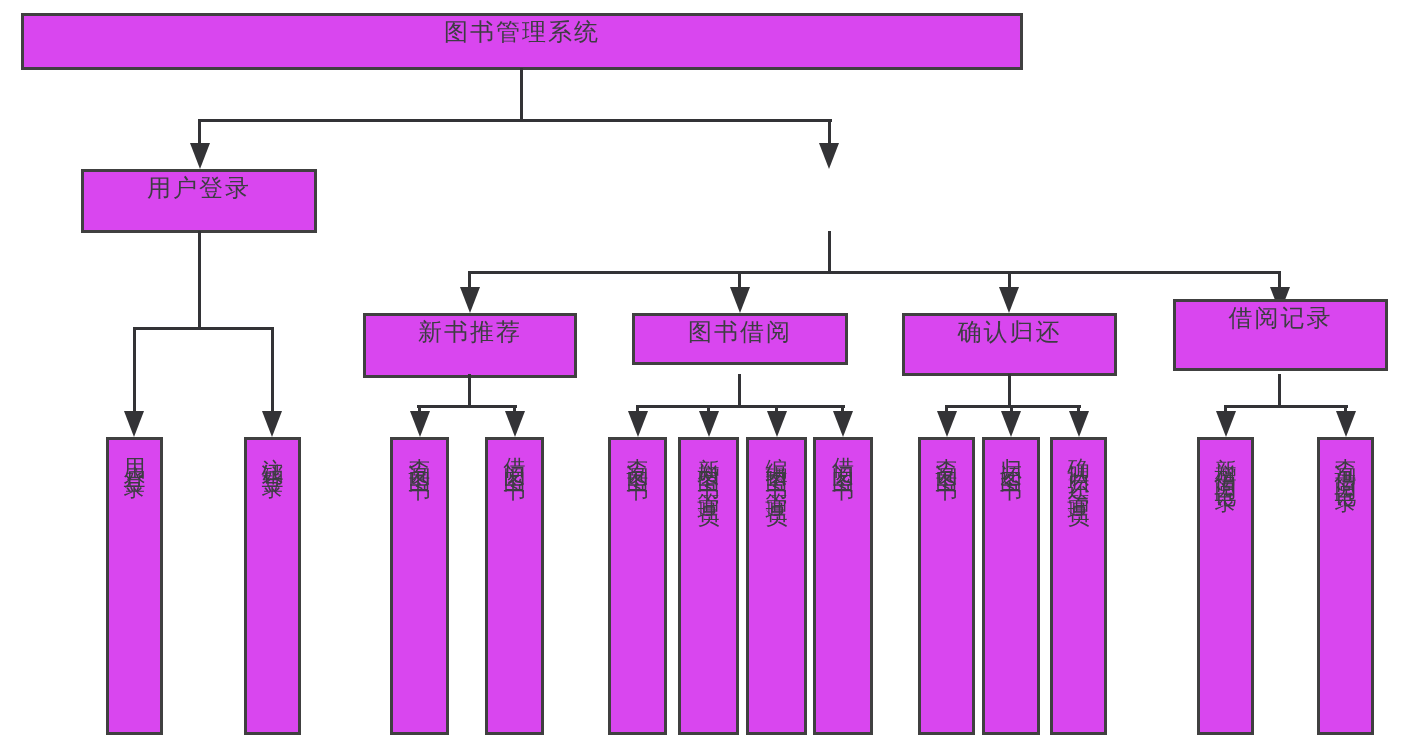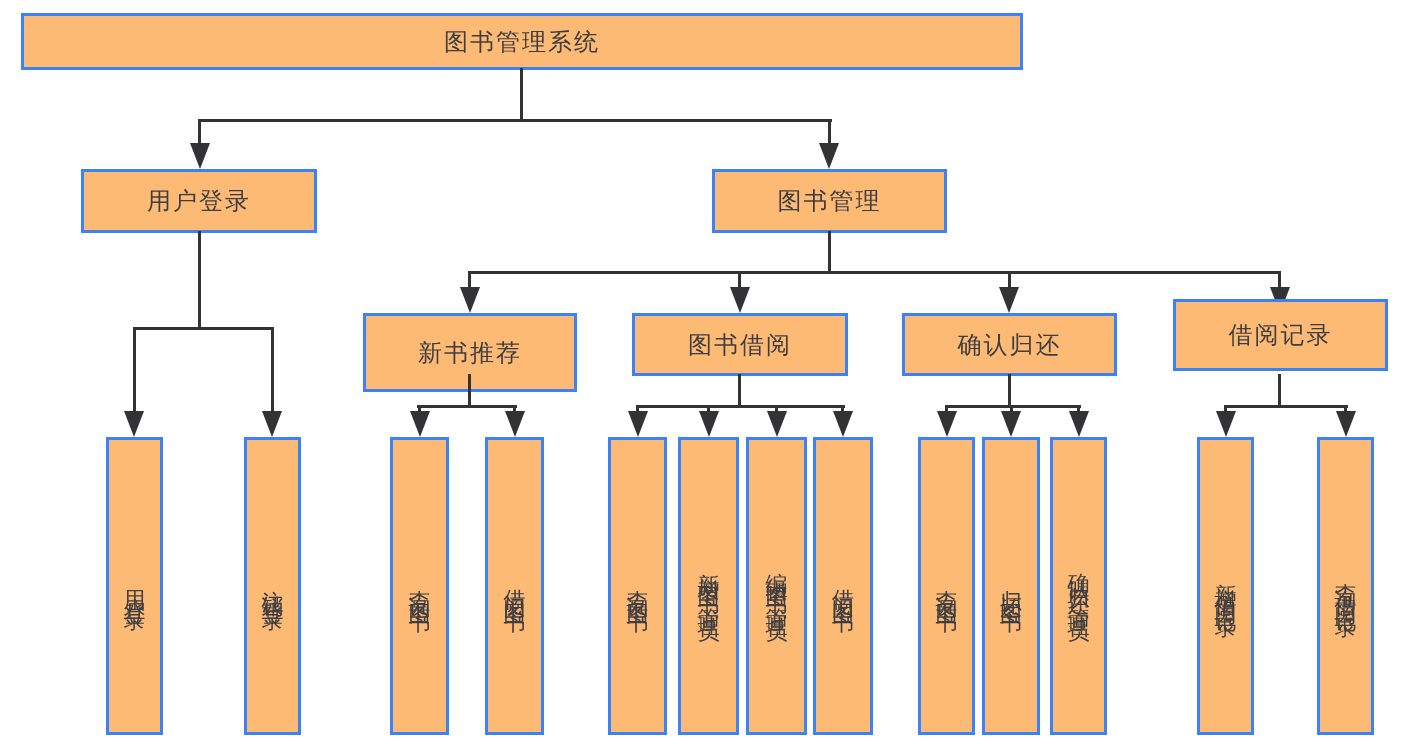--- a/index.html
+++ b/index.html
@@ -7,24 +7,23 @@
     position: relative;
     width: 1405px;
     height: 747px;
     background: #ffffff;
     overflow: hidden;
     font-family: "DejaVu Sans", "Liberation Sans", sans-serif;
   }
   .hbox, .vbox {
     position: absolute;
     box-sizing: border-box;
-    border: 3px solid #3b82f6;
-    background: #fdba74;
+    border: 3px solid #404040;
+    background: #d946ef;
     display: flex;
-    align-items: center;
     justify-content: center;
   }
   .hbox span {
     font-size: 24px;
     color: #3d3d42;
     letter-spacing: 2px;
     white-space: nowrap;
   }
   .vbox { top: 437px; height: 298px; }
   .vbox span {
@@ -72,46 +71,43 @@
 
   <div class="line" style="left:198px; top:119px; width:3px; height:30px;"></div>
   <div class="arrow" style="left:190px; top:143px;"></div>
 
   <div class="line" style="left:828px; top:119px; width:3px; height:30px;"></div>
   <div class="arrow" style="left:819px; top:143px;"></div>
 
   <div class="hbox" style="left:81px; top:169px; width:236px; height:64px;">
     <span>用户登录</span>
   </div>
-  <div class="hbox" style="left:712px; top:169px; width:235px; height:64px;">
-    <span>图书管理</span>
-  </div>
 
   <div class="line" style="left:198px; top:231px; width:3px; height:97px;"></div>
   <div class="line" style="left:133px; top:327px; width:141px; height:3px;"></div>
   <div class="line" style="left:133px; top:327px; width:3px; height:86px;"></div>
   <div class="arrow" style="left:124px; top:411px;"></div>
   <div class="line" style="left:271px; top:327px; width:3px; height:86px;"></div>
   <div class="arrow" style="left:262px; top:411px;"></div>
 
   <div class="line" style="left:828px; top:231px; width:3px; height:42px;"></div>
   <div class="line" style="left:468px; top:271px; width:813px; height:3px;"></div>
   <div class="line" style="left:468px; top:271px; width:3px; height:22px;"></div>
   <div class="arrow" style="left:460px; top:287px;"></div>
   <div class="line" style="left:738px; top:271px; width:3px; height:22px;"></div>
   <div class="arrow" style="left:730px; top:287px;"></div>
   <div class="line" style="left:1008px; top:271px; width:3px; height:22px;"></div>
   <div class="arrow" style="left:999px; top:287px;"></div>
   <div class="line" style="left:1278px; top:271px; width:3px; height:22px;"></div>
   <div class="arrow" style="left:1270px; top:287px;"></div>
 
-  <div class="hbox" style="left:363px; top:313px; width:214px; height:79px;">
+  <div class="hbox" style="left:363px; top:313px; width:214px; height:65px;">
     <span>新书推荐</span>
   </div>
-  <div class="hbox" style="left:632px; top:313px; width:216px; height:63px;font-family:Liberation Mono, monospace;">
+  <div class="hbox" style="left:632px; top:313px; width:216px; height:52px;font-family:Liberation Mono, monospace;">
     <span>图书借阅</span>
   </div>
   <div class="hbox" style="left:902px; top:313px; width:215px; height:63px;">
     <span>确认归还</span>
   </div>
   <div class="hbox" style="left:1173px; top:299px; width:215px; height:72px;">
     <span>借阅记录</span>
   </div>
 
   <div class="line" style="left:468px; top:374px; width:3px; height:33px;"></div>

